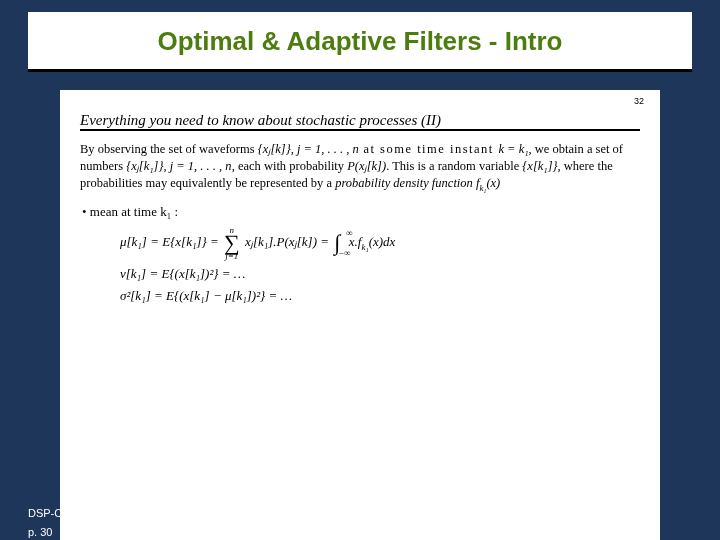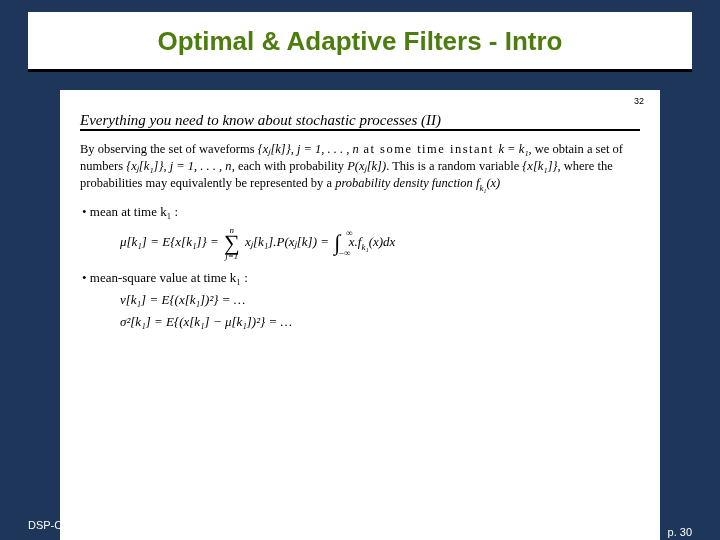--- a/index.html
+++ b/index.html
@@ -101,20 +101,21 @@
   .footer {
     position: absolute;
     bottom: 14px;
     left: 28px;
     right: 28px;
     display: flex;
     justify-content: space-between;
     font-size: 11px;
     color: #fff;
     font-family: Arial, sans-serif;
+    flex-direction: column;
   }
   .footer .left { color: #fff; }
   .footer .right { color: #fff; margin-top: 7px; }
   .ital { font-style: italic; }
 </style>
 </head>
 <body>
 <div class="slide">
 
 <div class="title-wrap">
@@ -142,21 +143,20 @@
     </span>
     <span> xⱼ[k₁].P(xⱼ[k]) = </span>
     <span class="int-wrap">
       <span class="int-top">∞</span>
       <span class="int-sym">∫</span>
       <span class="int-bot">−∞</span>
     </span>
     <span>&nbsp;x.f<sub>k₁</sub>(x)dx</span>
   </div>
 
-  <div class="bullet"><span>• mean-square value at time k₁ :</span></div>
   <div class="formula">ν[k₁] = E{(x[k₁])²} = …</div>
 
   <div class="formula">σ²[k₁] = E{(x[k₁] − μ[k₁])²} = …</div>
 </div>
 
 <div class="footer">
   <div class="left">DSP-CIS  /  Chapter-10 : Optimal &amp; Adaptive Filters - Intro  /  Version 2011-2012</div>
   <div class="right">p. 30</div>
 </div>
 

